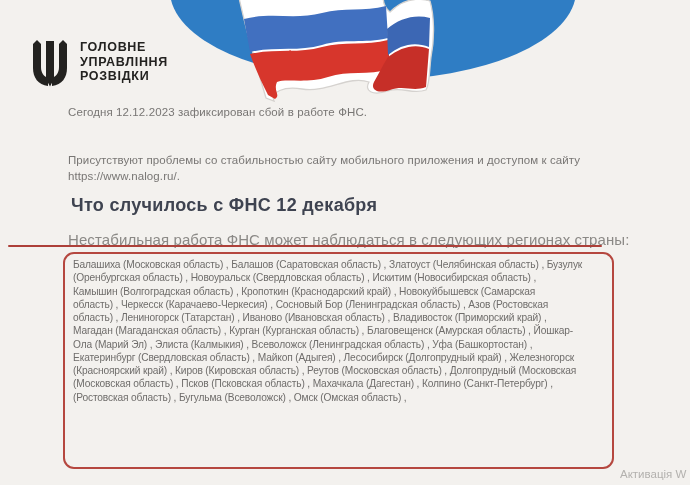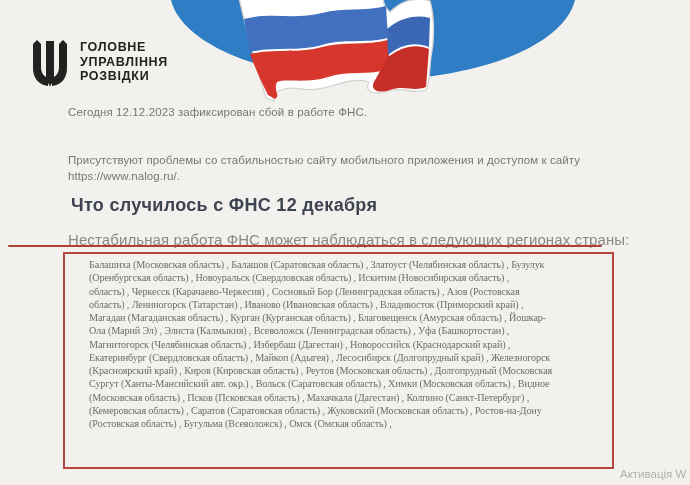--- a/index.html
+++ b/index.html
@@ -26,23 +26,22 @@
   }
   
   .p1 { position:absolute; left:68px; top:106px; font-size:11.5px; color:#787674; letter-spacing:0.1px; }
   .p2 { position:absolute; left:68px; top:152px; font-size:11.5px; color:#787674; letter-spacing:0.1px; line-height:16px; }
   .heading { position:absolute; left:71px; top:195px; font-size:18px; font-weight:bold; color:#3e4350; letter-spacing:0.3px; }
   .intro { position:absolute; left:68px; top:231px; font-size:15px; color:#8b8986; letter-spacing:0.1px; }
   .red-underline { position:absolute; left:8px; top:245px; width:594px; height:2px; border-radius:1px; }
   
   .region-box {
     position:absolute; left:63px; top:252px; width:551px; height:217px;
-    border:2px solid #b5473f; border-radius:0;
-    padding:4px 0 0 24px;
-    font-family:Liberation Serif, serif;
+    border:2px solid #b5473f; border-radius:11px;
+    padding:4px 0 0 8px;
   }
   .region-box .line {
     white-space:nowrap; overflow:visible;
     font-size:10.2px; line-height:13.25px; letter-spacing:-0.15px;
     color:#6f6d6b;
   }
   
   .wm { position:absolute; left:620px; top:468px; white-space:nowrap;text-align:center; }
   .wm-l1 { font-size:11.5px; color:#b3b1ae; }
   .wm-l2 { font-size:8.5px; color:#cfc9c4; margin-top:10px; }
@@ -103,30 +102,28 @@
 <div class="heading">Что случилось с ФНС 12 декабря</div>
 
 <div class="intro">Нестабильная работа ФНС может наблюдаться в следующих регионах страны:</div>
 
 <div class="red-underline" style="background:#ad4039;"></div>
 
 <div class="region-box">
   <div>
       <div class="line">Балашиха (Московская область) , Балашов (Саратовская область) , Златоуст (Челябинская область) , Бузулук</div>
       <div class="line">(Оренбургская область) , Новоуральск (Свердловская область) , Искитим (Новосибирская область) ,</div>
+      <div class="line">Камышин (Волгоградская область) , Кропоткин (Краснодарский край) , Новокуйбышевск (Самарская</div>
       <div class="line">область) , Черкесск (Карачаево-Черкесия) , Сосновый Бор (Ленинградская область) , Азов (Ростовская</div>
       <div class="line">область) , Лениногорск (Татарстан) , Иваново (Ивановская область) , Владивосток (Приморский край) ,</div>
       <div class="line">Магадан (Магаданская область) , Курган (Курганская область) , Благовещенск (Амурская область) , Йошкар-</div>
       <div class="line">Ола (Марий Эл) , Элиста (Калмыкия) , Всеволожск (Ленинградская область) , Уфа (Башкортостан) ,</div>
-      <div class="line">Магнитогорск (Челябинская область) , Избербаш (Дагестан) , Новороссийск (Краснодарский край) ,</div>
       <div class="line">Екатеринбург (Свердловская область) , Майкоп (Адыгея) , Лесосибирск (Долгопрудный край) , Железногорск</div>
       <div class="line">(Красноярский край) , Киров (Кировская область) , Реутов (Московская область) , Долгопрудный (Московская</div>
-      <div class="line">Сургут (Ханты-Мансийский авт. окр.) , Вольск (Саратовская область) , Химки (Московская область) , Видное</div>
       <div class="line">(Московская область) , Псков (Псковская область) , Махачкала (Дагестан) , Колпино (Санкт-Петербург) ,</div>
-      <div class="line">(Кемеровская область) , Саратов (Саратовская область) , Жуковский (Московская область) , Ростов-на-Дону</div>
       <div class="line">(Ростовская область) , Бугульма (Всеволожск) , Омск (Омская область) ,</div>
     </div>
 </div>
 
 <div class="wm">
   <div class="wm-l1">Активація W</div>
   <div class="wm-l2">Перейдіть до ро</div>
 </div>
 
 </body></html>

